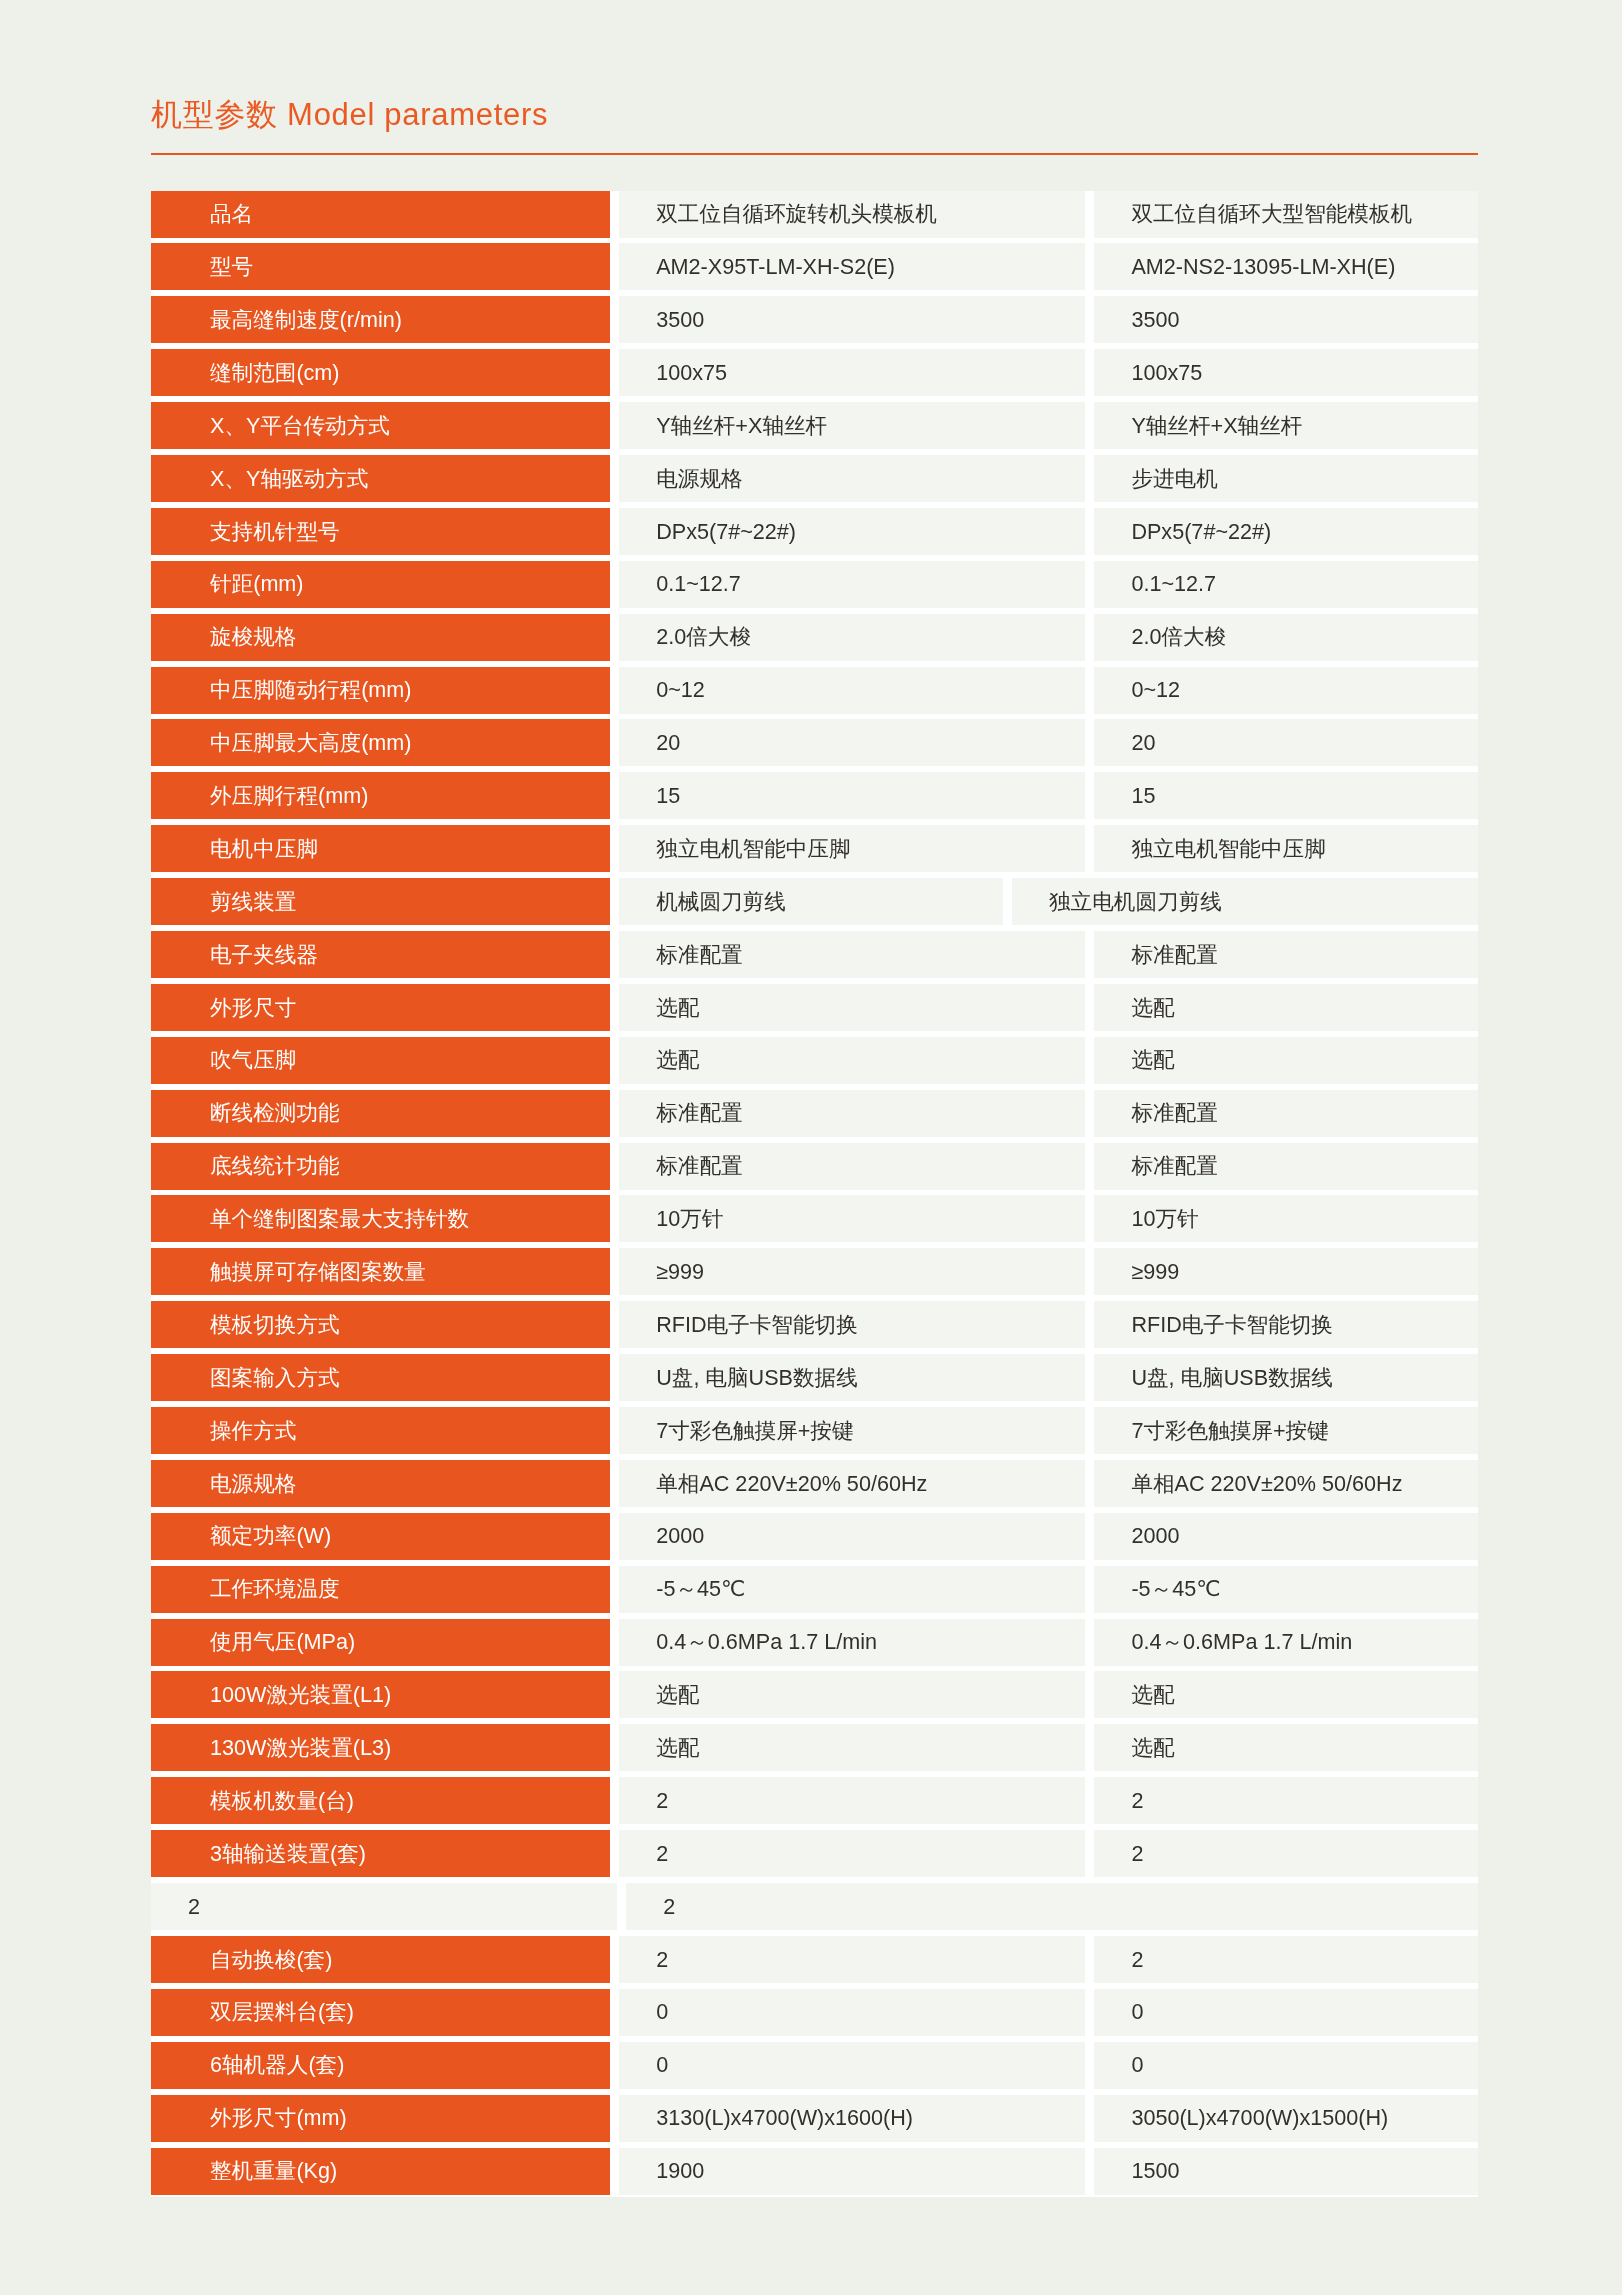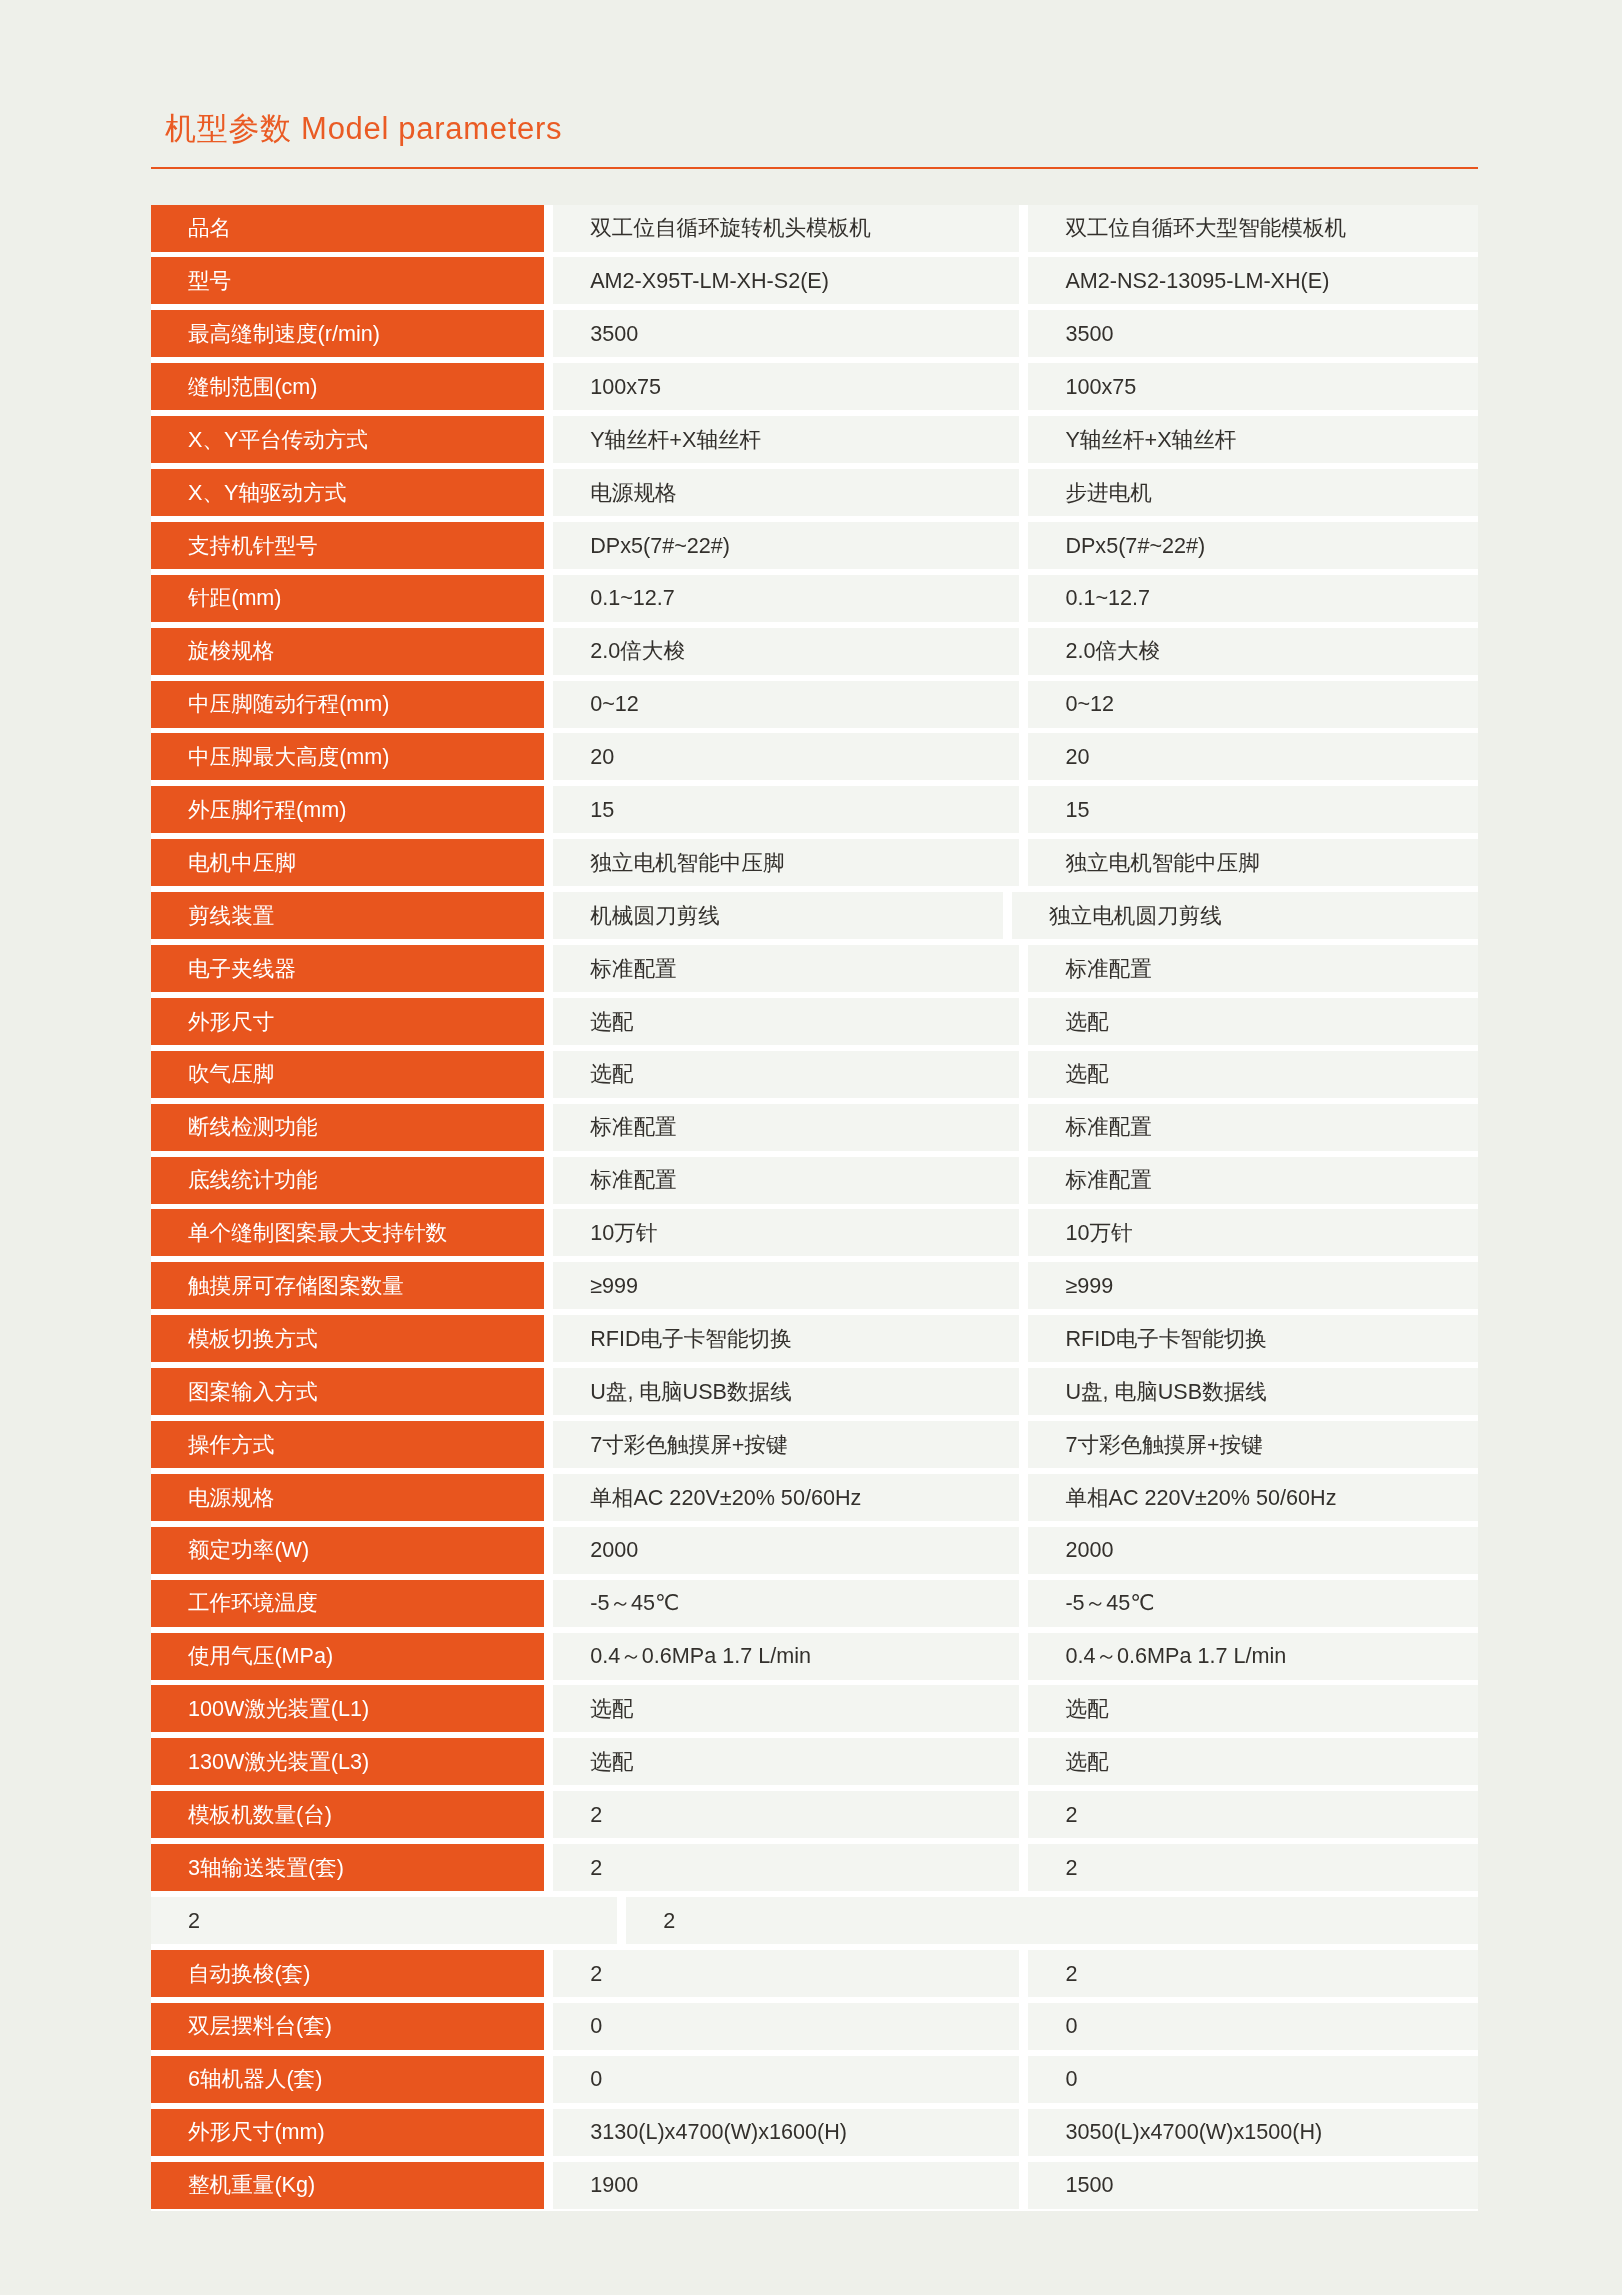--- a/index.html
+++ b/index.html
@@ -14,21 +14,21 @@
     position: relative;
     overflow: hidden;
   }
   .content {
     position: absolute;
     left: 151px;
     top: 99px;
     width: 1327px;
   }
   .page-title {
-    margin: 14px;
+    margin: 0;
     font-size: 31px;
     line-height: 1.05;
     font-weight: 500;
     color: #ea5b24;
     letter-spacing: 0.7px;
   }
   .title-rule {
     height: 2px;
     background: #e8551e;
     margin-top: 21px;
@@ -49,24 +49,24 @@
   }
   .cell {
     display: flex;
     align-items: center;
     box-sizing: border-box;
     font-size: 21.6px;
     line-height: 1.1;
     white-space: nowrap;
   }
   .cell.label {
-    width: 393px;
+    width: 459px;
     background: #e8551e;
     color: #ffffff;
-    padding-left: 37px;
+    padding-left: 59px;
   }
   .cell.value {
     background: #f3f5f1;
     color: #33302c;
     padding-left: 37px;
   }
   .cell.v1 { width: 466px; }
   .cell.v2 { flex: 1; }
 </style>
 </head>

